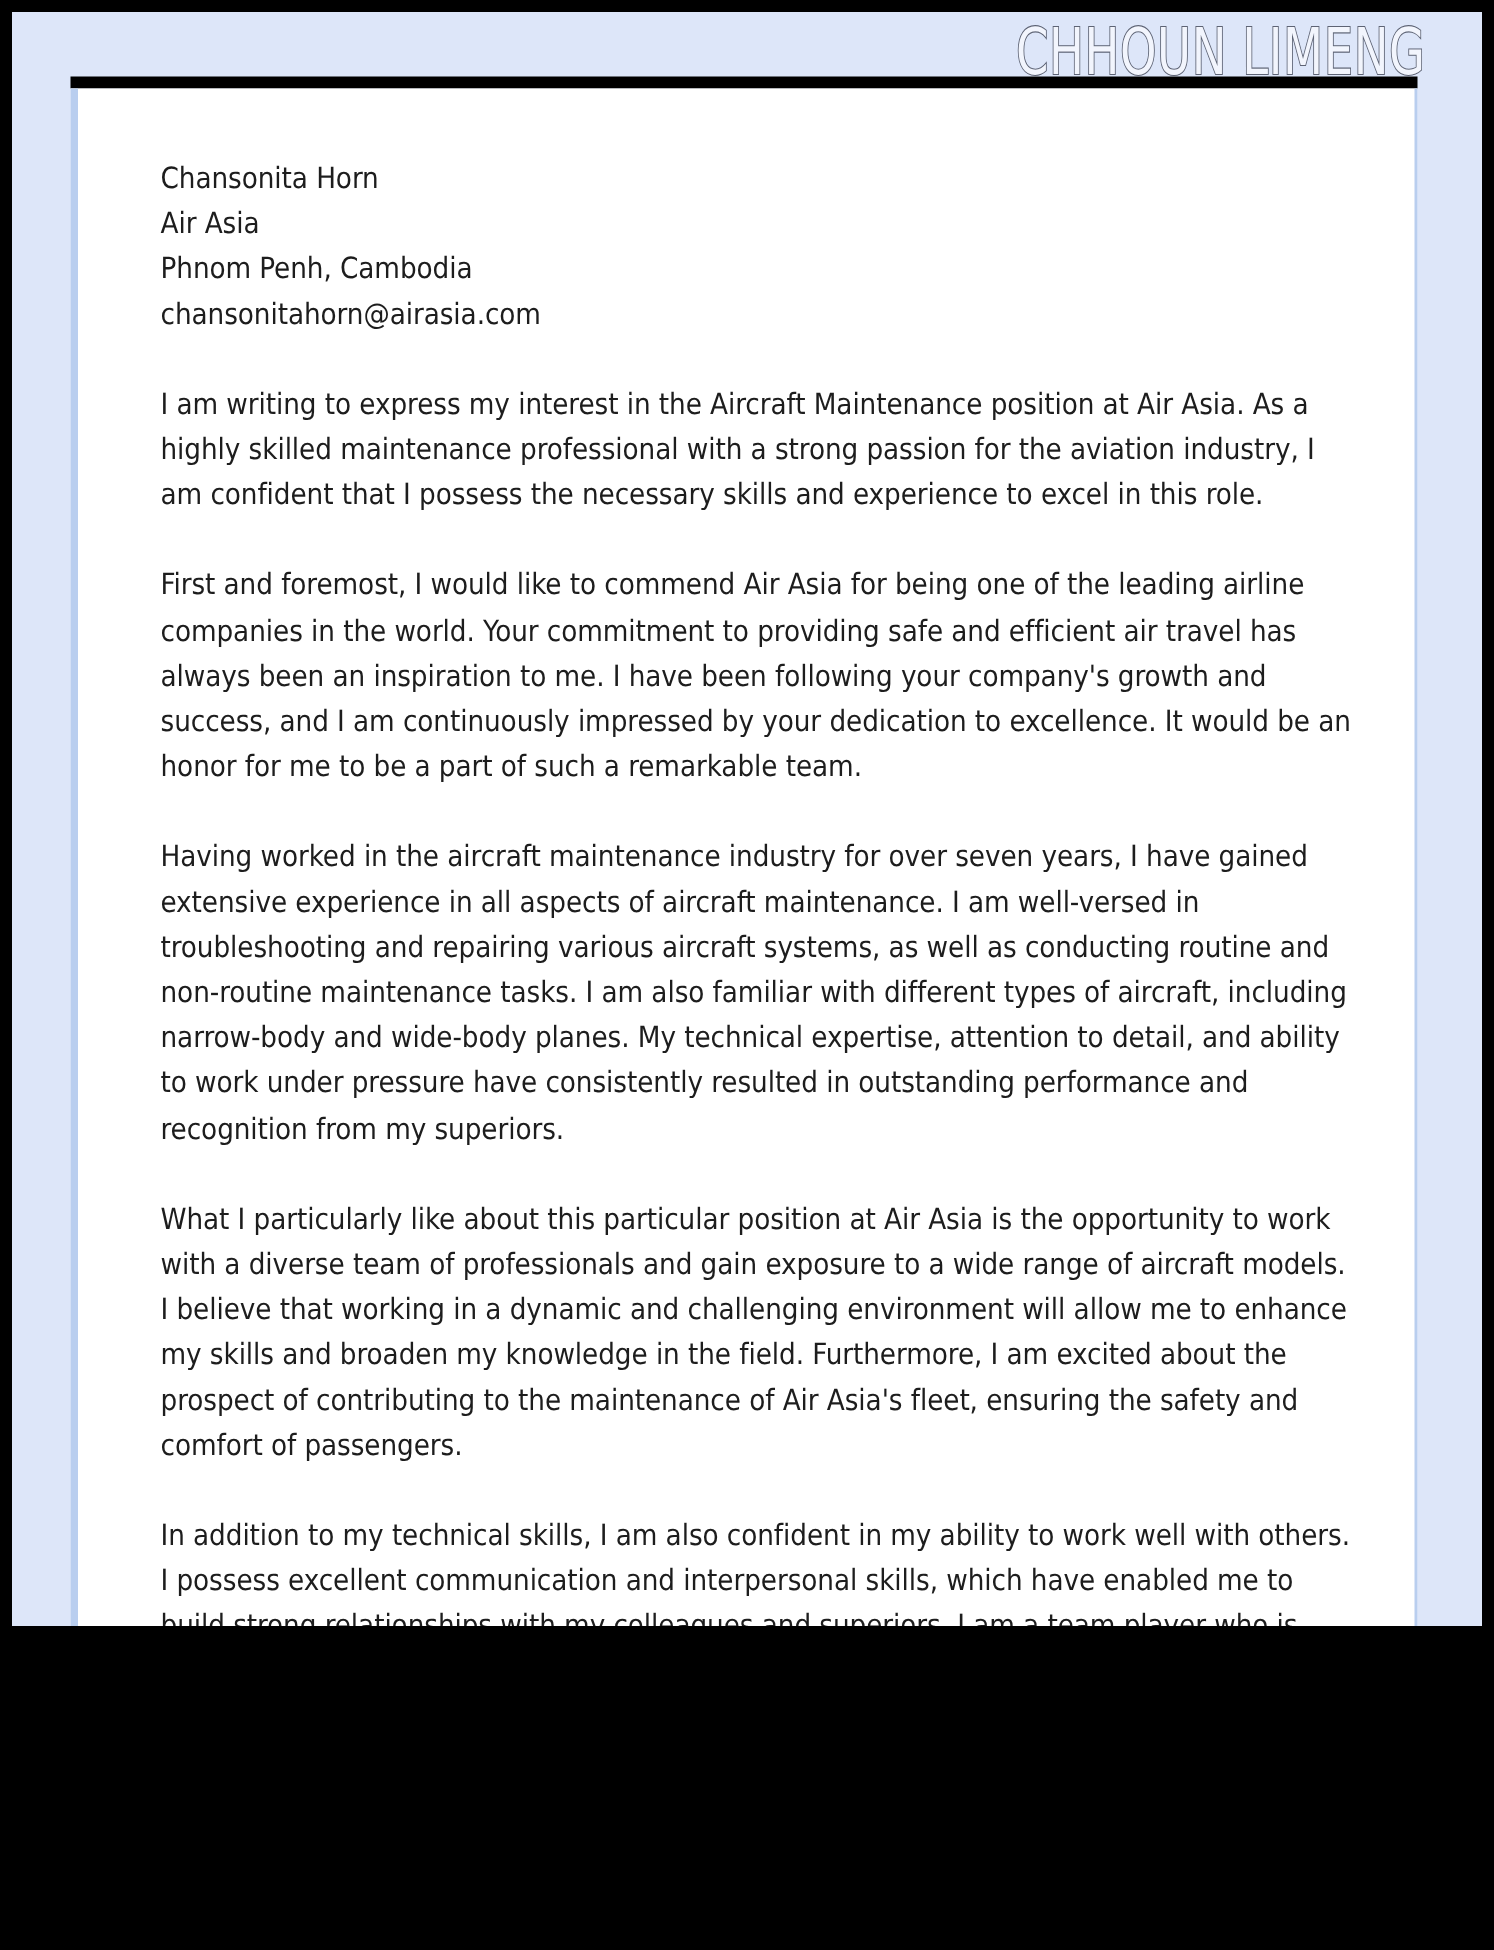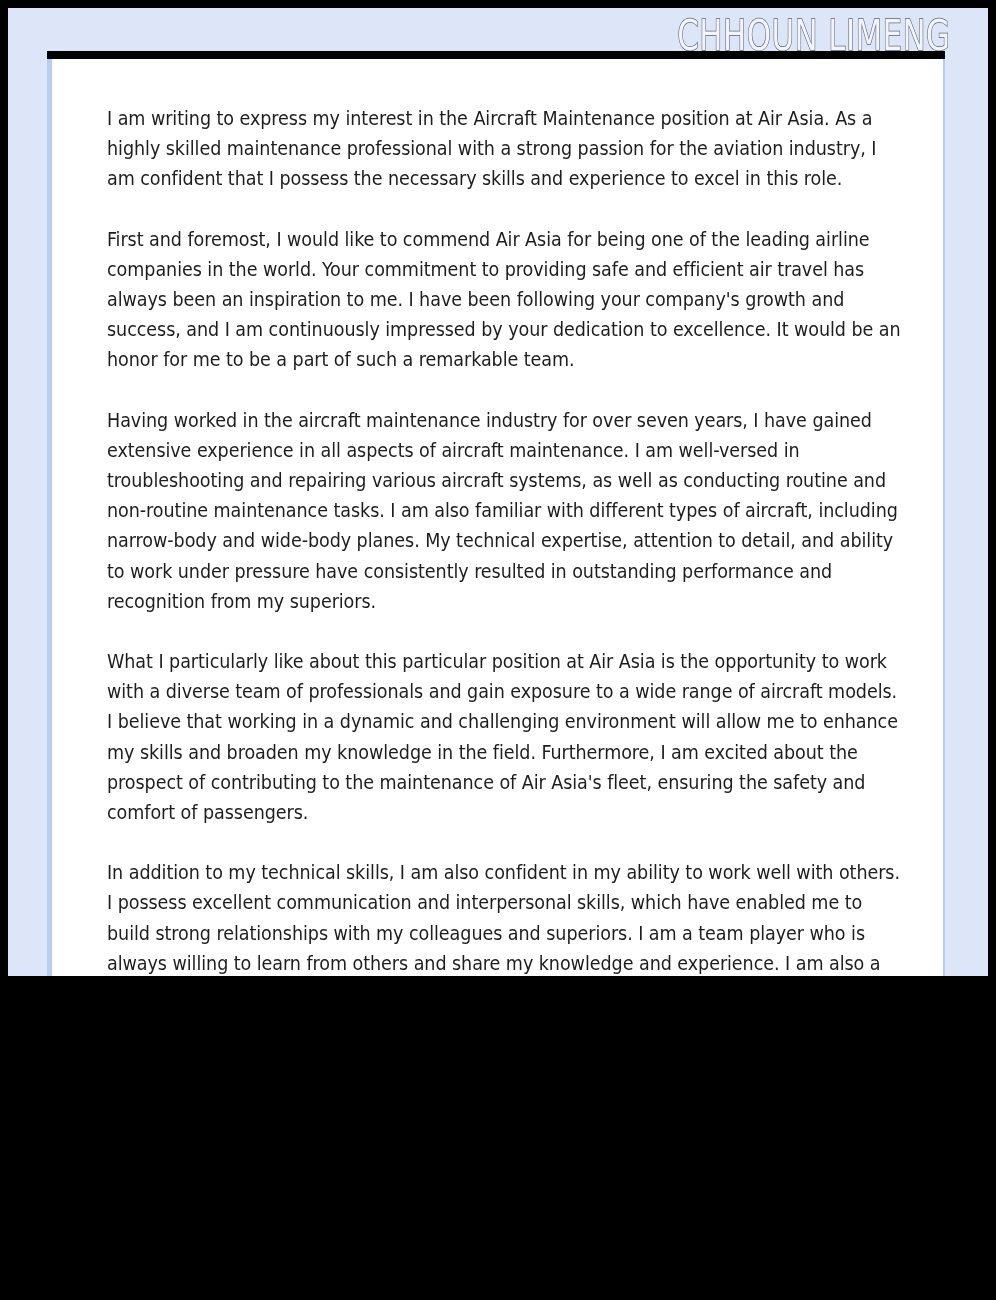--- a/index.html
+++ b/index.html
@@ -22,21 +22,21 @@
     background: #000000;
     box-sizing: border-box;
   }
 
   
   #canvas {
     position: absolute;
     left: 8px;
     top: 8px;
     width: 980px;
-    height: 968px;
+    height: 1076px;
     background: #dde6f9;
     overflow: hidden;
   }
 
   
   #header {
     position: absolute;
     left: 0;
     top: 0;
     width: 980px;
@@ -127,20 +127,26 @@
     <div id="header">
       <div id="doc-title">CHHOUN LIMENG</div>
     </div>
 
     <div id="top-rule"></div>
 
     <div id="sheet">
 
       <div id="letter-body">
 
+        <div class="block">
+          <span class="addr-line">Chansonita Horn</span>
+          <span class="addr-line">Air Asia</span>
+          <span class="addr-line">Phnom Penh, Cambodia</span>
+          <span class="addr-line">chansonitahorn@airasia.com</span>
+        </div>
 
 
         <p class="block">I am writing to express my interest in the Aircraft Maintenance position at Air Asia. As a highly skilled maintenance professional with a strong passion for the aviation industry, I am confident that I possess the necessary skills and experience to excel in this role.</p>
         <p class="block">First and foremost, I would like to commend Air Asia for being one of the leading airline companies in the world. Your commitment to providing safe and efficient air travel has always been an inspiration to me. I have been following your company's growth and success, and I am continuously impressed by your dedication to excellence. It would be an honor for me to be a part of such a remarkable team.</p>
         <p class="block">Having worked in the aircraft maintenance industry for over seven years, I have gained extensive experience in all aspects of aircraft maintenance. I am well-versed in troubleshooting and repairing various aircraft systems, as well as conducting routine and non-routine maintenance tasks. I am also familiar with different types of aircraft, including narrow-body and wide-body planes. My technical expertise, attention to detail, and ability to work under pressure have consistently resulted in outstanding performance and recognition from my superiors.</p>
         <p class="block">What I particularly like about this particular position at Air Asia is the opportunity to work with a diverse team of professionals and gain exposure to a wide range of aircraft models. I believe that working in a dynamic and challenging environment will allow me to enhance my skills and broaden my knowledge in the field. Furthermore, I am excited about the prospect of contributing to the maintenance of Air Asia's fleet, ensuring the safety and comfort of passengers.</p>
         <p class="block">In addition to my technical skills, I am also confident in my ability to work well with others. I possess excellent communication and interpersonal skills, which have enabled me to build strong relationships with my colleagues and superiors. I am a team player who is always willing to learn from others and share my knowledge and experience. I am also a quick learner, and I am always eager to take on new challenges and responsibilities.</p>
         <p class="block">As a resident of Phnom Penh, I am delighted to see that Air Asia is expanding its operations in Cambodia. I am truly impressed by the company's commitment to providing</p>
 
       </div>

